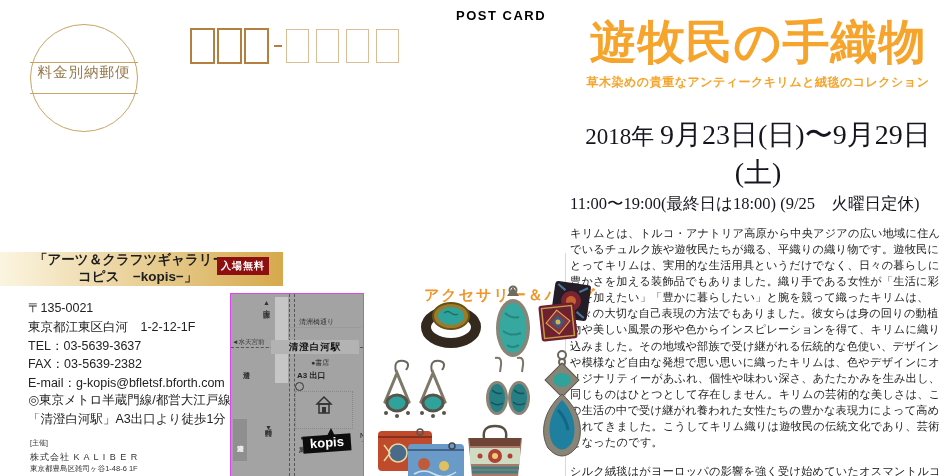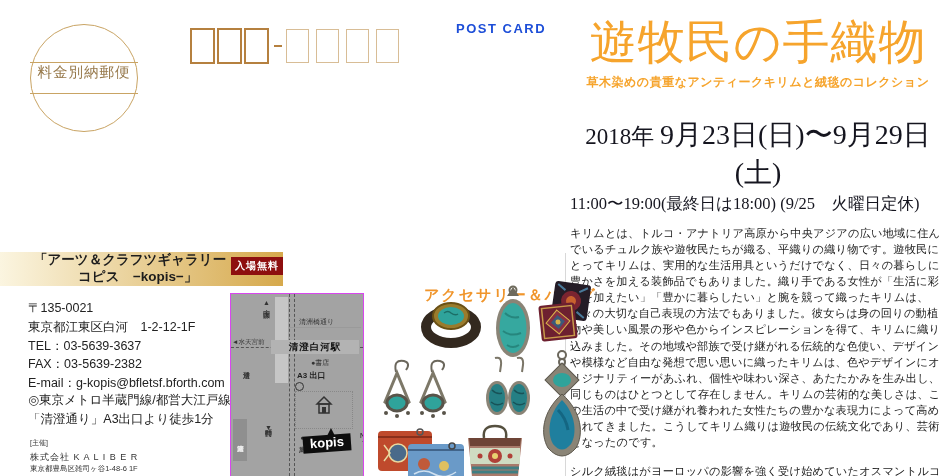--- a/index.html
+++ b/index.html
@@ -11,37 +11,37 @@
   .stamp .band{position:absolute;left:-1px;right:-1px;top:37px;height:30px;
                border-top:1px solid #c9a464;border-bottom:1px solid #c9a464;
                display:flex;justify-content:center;}
   .stamp .band span{font-family:"Liberation Serif","DejaVu Serif",serif;font-size:14.5px;color:#97794b;letter-spacing:1px;}
   
   .zips{left:190px;top:29px;height:34px;display:flex;align-items:center;}
   .zip{width:21px;height:32px;background:#fff;}
   .zip.dark{border:2px solid #b5803f;margin-right:2px;}
   .zip.light{border:1px solid #d8bd96;margin-right:7px;}
   .zip-dash{width:8px;height:2px;background:#b5803f;margin:0 4px 0 3px;}
-  .postcard-label{left:456px;top:21px;font-size:13px;letter-spacing:1.5px;color:#1d4ed8;font-weight:bold;}
+  .postcard-label{left:456px;top:8px;font-size:13px;letter-spacing:1.5px;color:#000000;font-weight:bold;}
   
   .rcol{left:570px;top:16px;width:376px;}
-  .title{font-size:47px;font-weight:normal;color:#f6a42c;text-align:center;letter-spacing:1px;line-height:1.1;}
+  .title{font-size:47px;font-weight:bold;color:#f6a42c;text-align:center;letter-spacing:1px;line-height:1.1;}
   .subtitle{font-size:12px;font-weight:bold;color:#f6a42c;text-align:center;margin-top:6px;letter-spacing:.5px;}
   .dateline{font-family:"Liberation Serif","DejaVu Serif",serif;color:#15151f;text-align:center;margin-top:25px;}
   .dateline .yr{font-size:23px;}
   .dateline .rng{font-size:28px;}
   .timeline{font-family:"Liberation Serif","DejaVu Serif",serif;font-size:16.5px;color:#15151f;text-align:left;margin-top:1px;}
   .bodytext{margin-top:10px;font-size:11.2px;line-height:1.44;letter-spacing:.2px;color:#1c1c1c;text-align:left;}
   .bodytext p{margin:0 0 13px 0;}
   
   .goldband{left:0;top:252px;width:283px;height:34px;background:linear-gradient(to right,#fbf5e0,#d6a94c);
             display:flex;align-items:center;}
   .goldband .nm{font-size:13.5px;font-weight:bold;color:#1d1d1d;line-height:1.25;padding-left:34px;}
   .goldband .nm .l2{padding-left:44px;display:block;}
-  .badge{position:absolute;right:0;top:5px;background:#8e0f0f;color:#fff;font-size:10px;font-weight:bold;
+  .badge{position:absolute;right:14px;top:5px;background:#8e0f0f;color:#fff;font-size:10px;font-weight:bold;
          padding:2px 4px;letter-spacing:1px;}
   
   .addr{left:28px;top:299px;font-size:12.5px;line-height:1.5;color:#222;}
   .access{left:28px;top:391px;font-size:12.5px;line-height:1.5;color:#222;}
   .organizer{left:30px;top:438px;font-size:7.5px;line-height:1.45;color:#333;}
   .organizer .hd{font-size:7px;margin-bottom:3px;}
   .organizer .co{font-size:9px;letter-spacing:1px;}
   
   .map{left:230px;top:293px;width:132px;height:182px;border:1px solid #d946ef;background:#a3a3a3;overflow:hidden;}
   .map *{position:absolute;}
@@ -114,21 +114,21 @@
 <div class="abs addr">
   <div>〒135-0021</div>
   <div>東京都江東区白河　1-2-12-1F</div>
   <div>TEL：03-5639-3637</div>
   <div>FAX：03-5639-2382</div>
   <div>E-mail：g-kopis@bfletsf.bforth.com</div>
 </div>
 
 <div class="abs access">
   <div>◎東京メトロ半蔵門線/都営大江戸線</div>
-  <div>「清澄通り」A3出口より徒歩1分</div>
+  <div>「清澄白河駅」A3出口より徒歩1分</div>
 </div>
 
 <div class="abs organizer">
   <div class="hd">[主催]</div>
   <div class="co">株式会社 K A L I B E R</div>
   <div>東京都豊島区雑司ヶ谷1-48-6 1F</div>
   <div>TEL&amp;FAX：03-6907-0756</div>
 </div>
 
 <div class="abs map">

